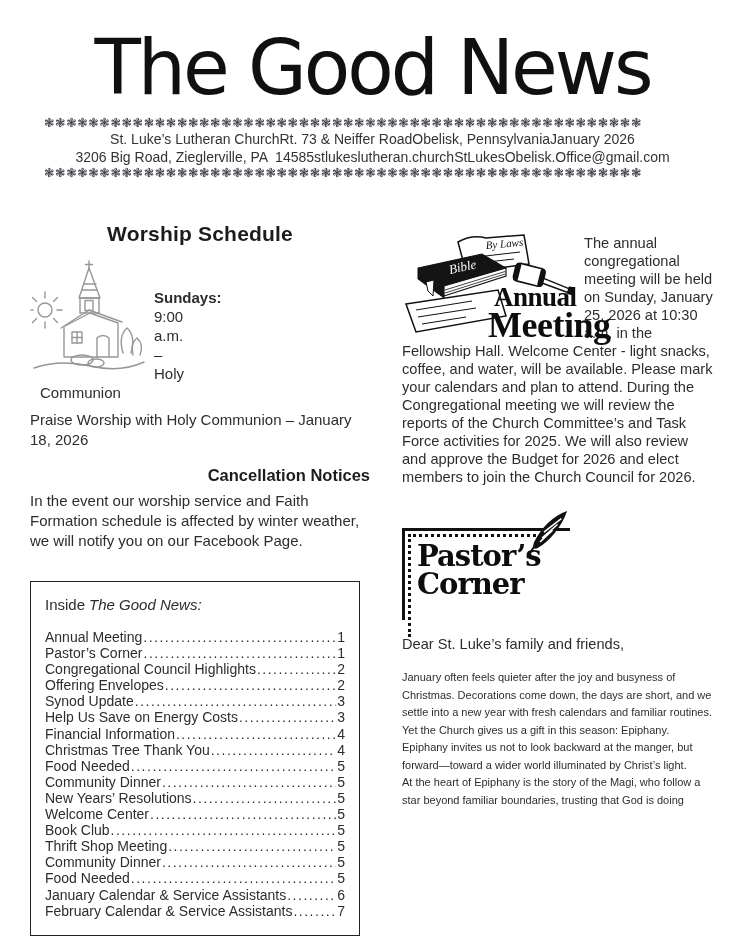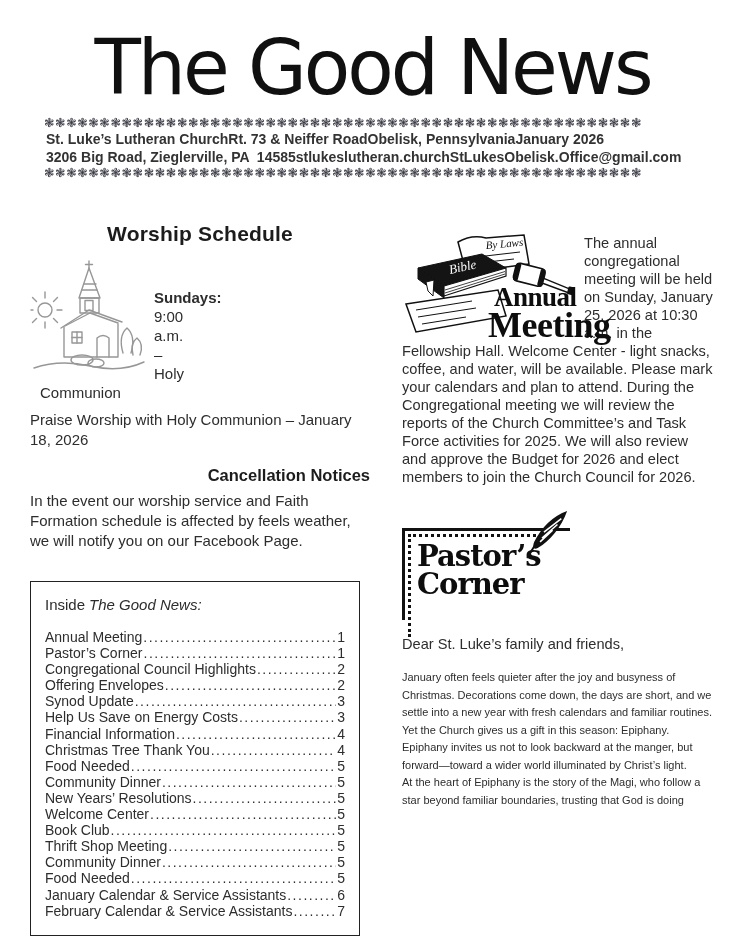--- a/index.html
+++ b/index.html
@@ -27,26 +27,25 @@
     font-size: 12.5px;
     letter-spacing: 0.6px;
     color: #3c3c46;
     white-space: nowrap;
     overflow: hidden;
     line-height: 14px;
     text-align: justify;
   }
   .info-row {
     display: flex;
-    justify-content: flex-start;
+    justify-content: center;
     font-size: 14px;
     line-height: 18px;
     color: #333;
     padding: 0 2px;
-    font-weight: bold;
   }
   .info-row span { white-space: pre; }
 
   
   .columns { display: flex; gap: 32px; margin-top: 42px; }
   .col-left { flex: 0 0 340px; }
   .col-right { flex: 1; padding-top: 12px; }
 
   
   .worship-heading {
@@ -201,21 +200,21 @@
         </svg>
         <div class="worship-times">
           <span class="days-label">Sundays:</span>
           <span class="time-text">9:00 a.m. – Holy Communion</span>
         </div>
       </div>
 
       <p class="praise-note">Praise Worship with Holy Communion – January 18, 2026</p>
 
       <h3 class="cancel-heading">Cancellation Notices</h3>
-      <p class="cancel-text">In the event our worship service and Faith Formation schedule is affected by feels weather, we will notify you on our Facebook Page.</p>
+      <p class="cancel-text">In the event our worship service and Faith Formation schedule is affected by winter weather, we will notify you on our Facebook Page.</p>
 
       <div class="toc-box">
         <div class="toc-title">
           <span>Inside</span><span class="italic">The Good News:</span>
         </div>
         <div class="toc-list">
           <div class="toc-row">
               <span class="toc-label">Annual Meeting</span>
               <span class="toc-leader"></span>
               <span class="toc-page">1</span>

